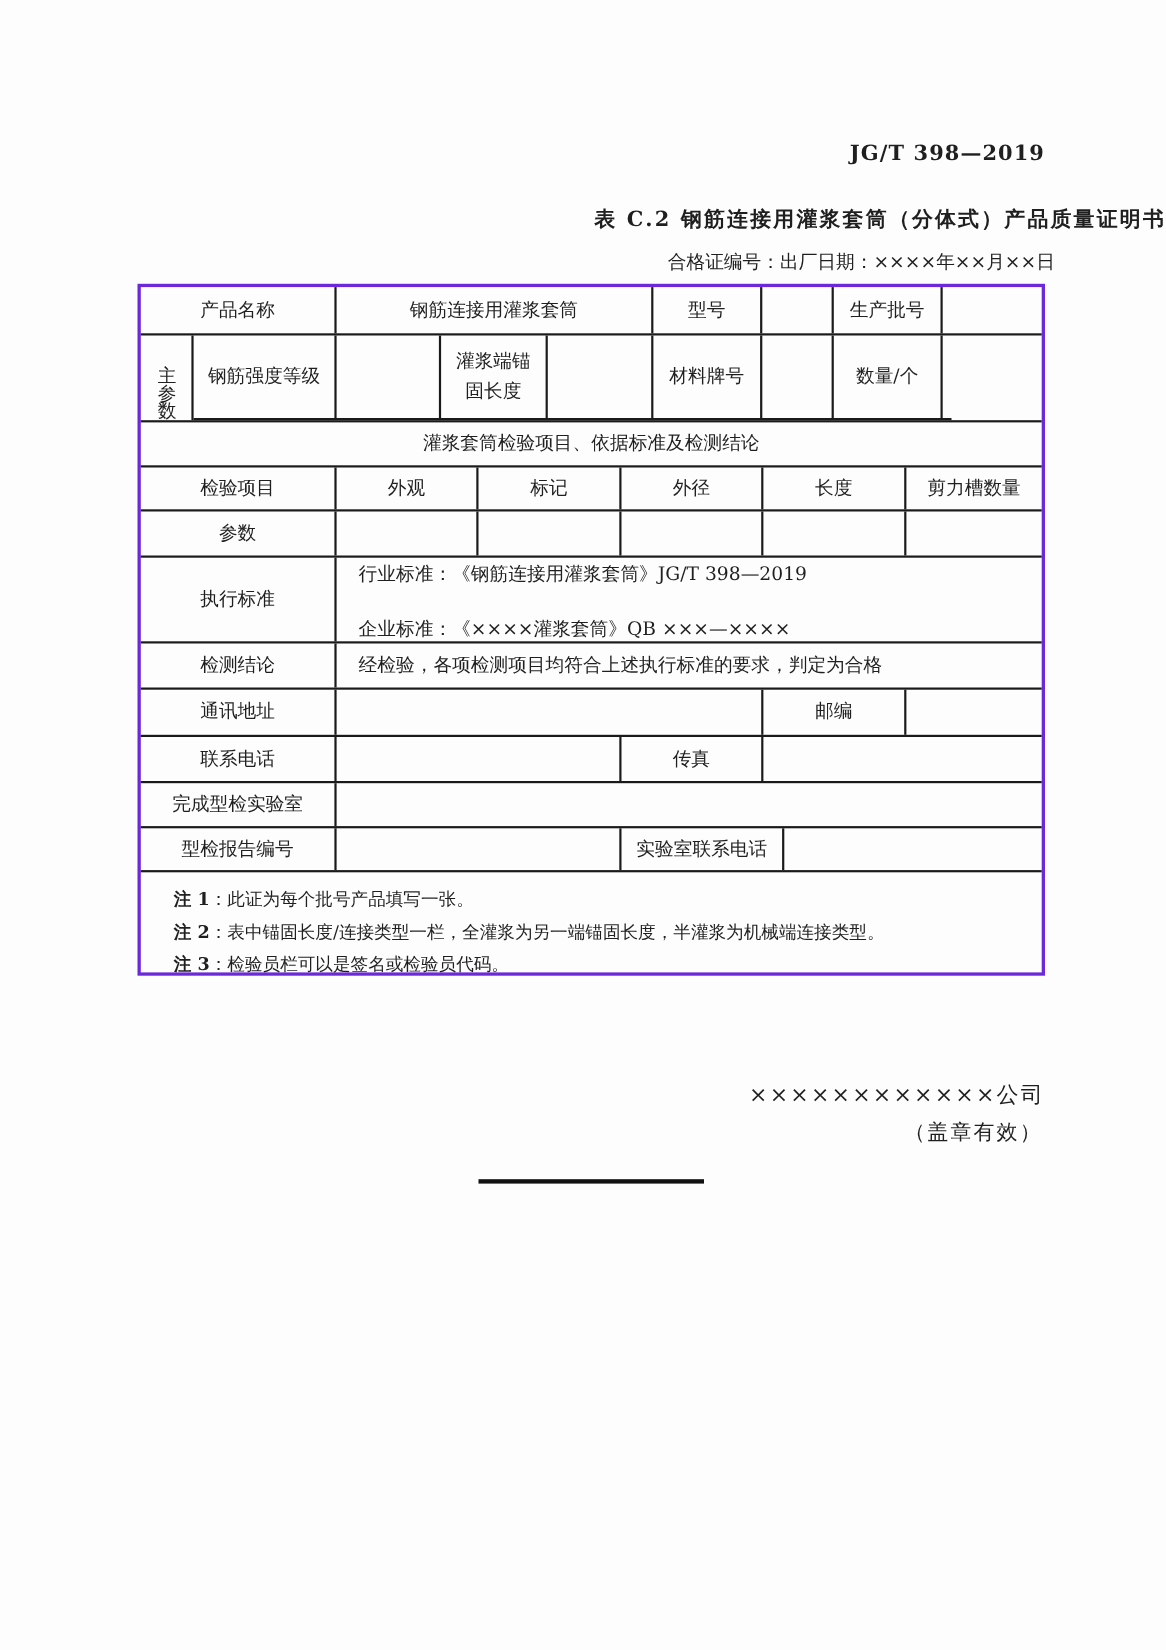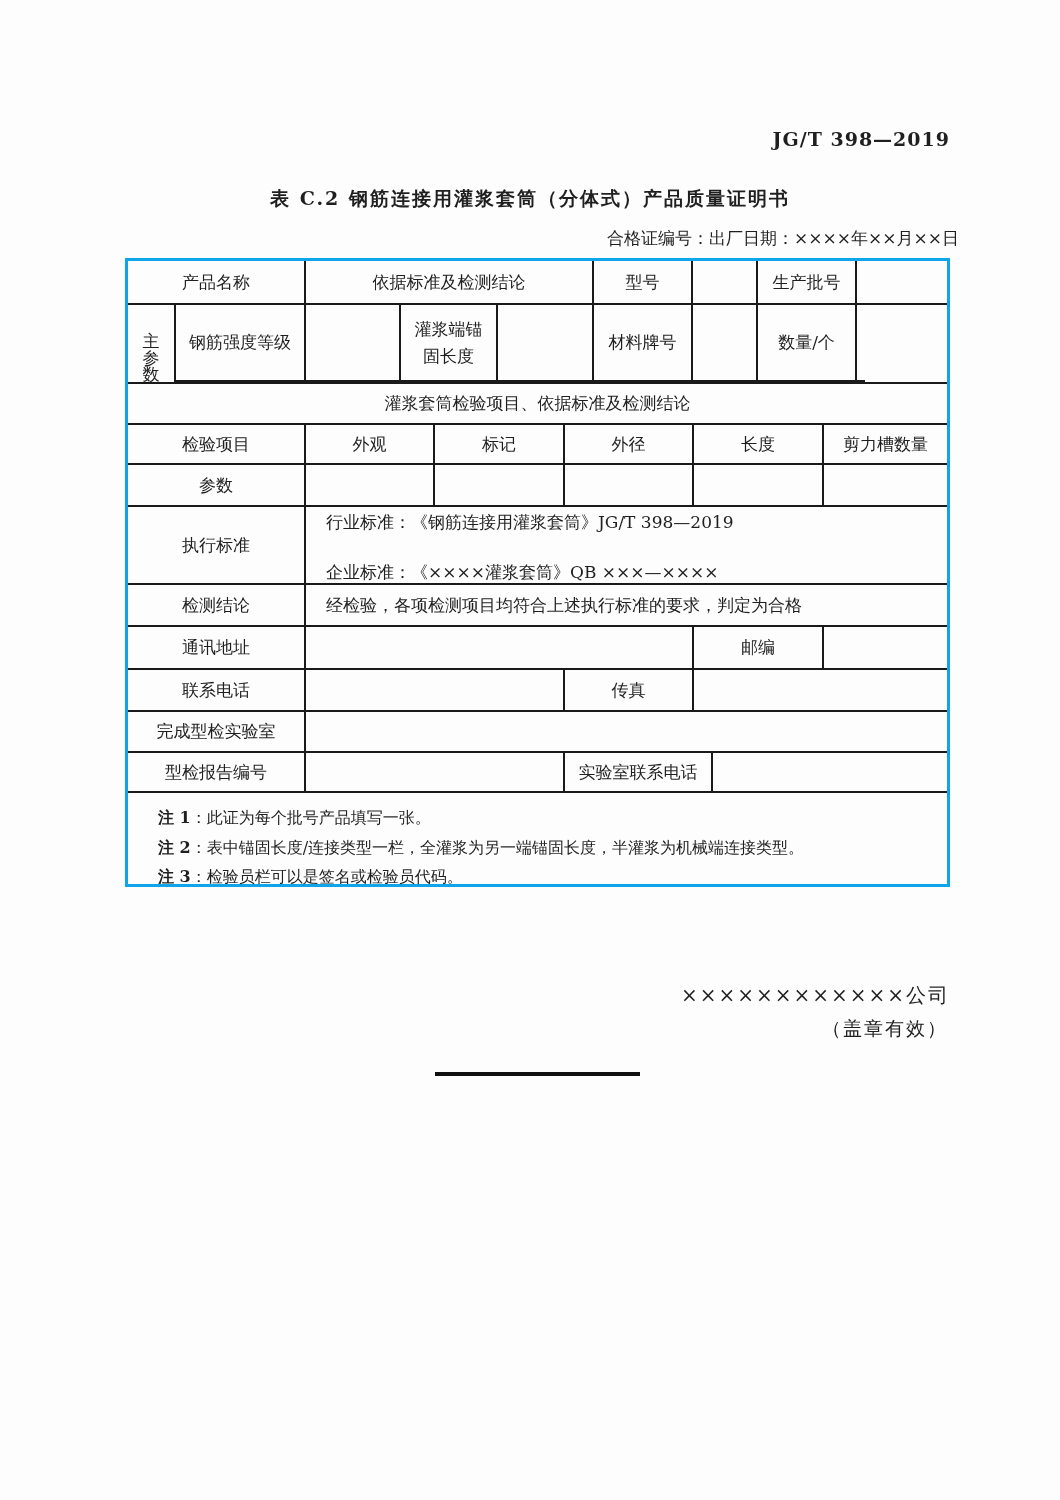--- a/index.html
+++ b/index.html
@@ -8,30 +8,30 @@
     background:#fdfdfd;color:#1f1f1f;
     font-family:"DejaVu Serif","Liberation Serif",serif;
     overflow:hidden;
   }
   .doc-code{
     position:absolute;top:128px;right:110px;
     font-size:19px;font-weight:bold;letter-spacing:1px;
   }
   .doc-title{
     position:absolute;top:186px;left:0;width:100%;
-    text-align:center;font-size:19px;font-weight:bold;letter-spacing:2px;
+    text-align:right;font-size:19px;font-weight:bold;letter-spacing:2px;
   }
   .meta-row{
     position:absolute;top:227px;left:134px;width:825px;
     display:flex;justify-content:flex-end;font-size:17px;
   }
   
   .tbl{
     position:absolute;top:258px;left:125px;width:825px;
-    border:3px solid #0ea5e9;box-sizing:border-box;
+    border:3px solid #6d28d9;box-sizing:border-box;
     font-size:17px;
   }
   .row{display:flex;border-bottom:2px solid #1a1a1a;box-sizing:border-box;}
   .row:last-child{border-bottom:none;justify-content:flex-end;}
   .c{
     border-right:2px solid #1a1a1a;box-sizing:border-box;
     display:flex;align-items:center;justify-content:center;
     text-align:center;flex-shrink:0;line-height:1.55;padding:2px 4px;
   }
   .c.tight{padding:2px 8px;}
@@ -81,21 +81,21 @@
 
   <div class="meta-row">
     <span>合格证编号：</span>
     <span>出厂日期：××××年××月××日</span>
   </div>
 
   <div class="tbl">
 
     <div class="row h44">
       <div class="c w178">产品名称</div>
-      <div class="c w288">依据标准及检测结论</div>
+      <div class="c w288">钢筋连接用灌浆套筒</div>
       <div class="c w99">型号</div>
       <div class="c w65"></div>
       <div class="c w99">生产批号</div>
       <div class="c"></div>
     </div>
 
     <div class="row">
       <div class="c w48 vlabel">
         <span>主参数</span>
       </div>

